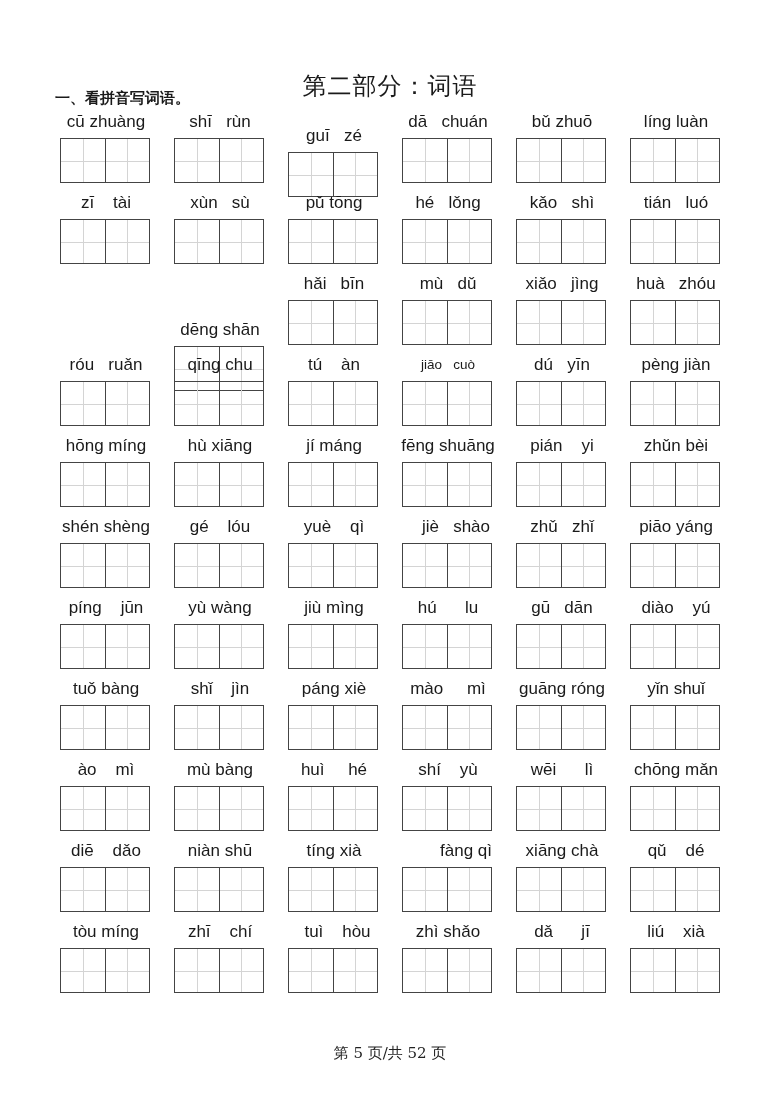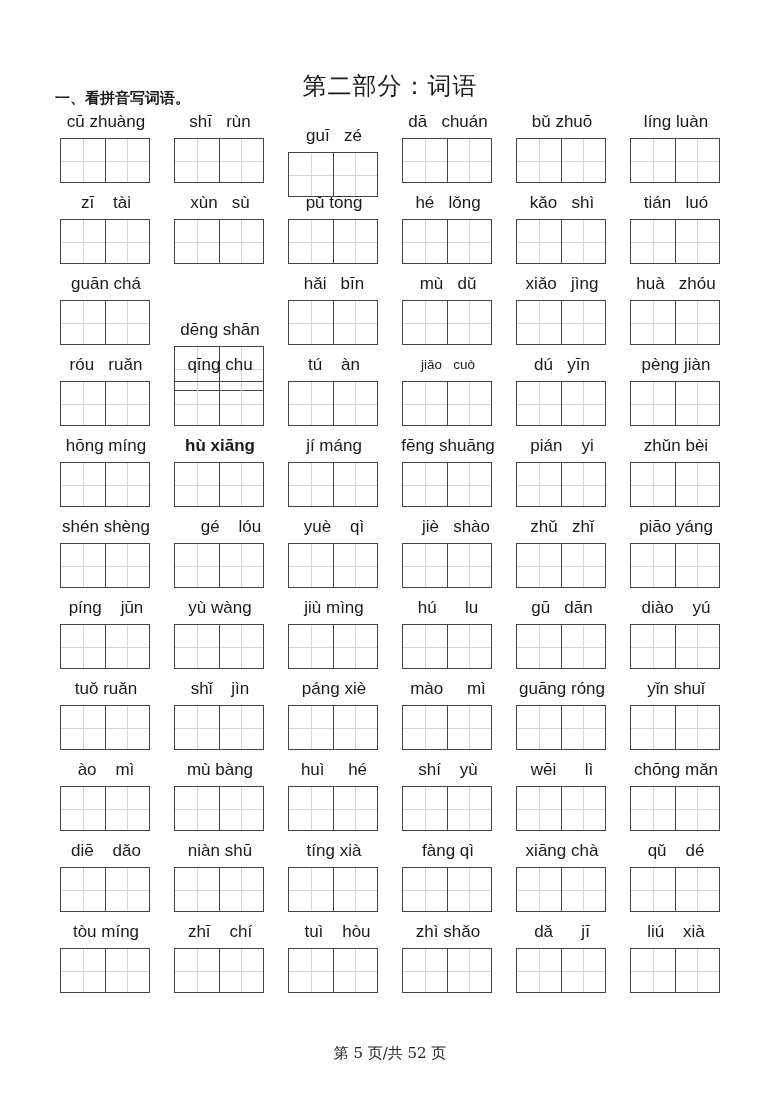--- a/index.html
+++ b/index.html
@@ -122,27 +122,20 @@
         <div class="cell"></div>
       </div>
     </div>
     <div class="item" style="left: 630px; top: 192px;">
       <div class="pinyin">tián   luó</div>
       <div class="box">
         <div class="cell"></div>
         <div class="cell"></div>
       </div>
     </div>
-    <div class="item" style="left: 60px; top: 273px;">
-      <div class="pinyin">guān chá</div>
-      <div class="box">
-        <div class="cell"></div>
-        <div class="cell"></div>
-      </div>
-    </div>
     <div class="item" style="left: 174px; top: 273px; margin-top: 46px;">
       <div class="pinyin">dēng shān</div>
       <div class="box">
         <div class="cell"></div>
         <div class="cell"></div>
       </div>
     </div>
     <div class="item" style="left: 288px; top: 273px;">
       <div class="pinyin">hǎi   bīn</div>
       <div class="box">
@@ -213,21 +206,21 @@
         <div class="cell"></div>
       </div>
     </div>
     <div class="item" style="left: 60px; top: 435px;">
       <div class="pinyin">hōng míng</div>
       <div class="box">
         <div class="cell"></div>
         <div class="cell"></div>
       </div>
     </div>
-    <div class="item" style="left: 174px; top: 435px; font-weight: bold;">
+    <div class="item" style="left: 174px; top: 435px;">
       <div class="pinyin">hù xiāng</div>
       <div class="box">
         <div class="cell"></div>
         <div class="cell"></div>
       </div>
     </div>
     <div class="item" style="left: 288px; top: 435px;">
       <div class="pinyin">jí máng</div>
       <div class="box">
         <div class="cell"></div>
@@ -255,21 +248,21 @@
         <div class="cell"></div>
       </div>
     </div>
     <div class="item" style="left: 60px; top: 516px;">
       <div class="pinyin">shén shèng</div>
       <div class="box">
         <div class="cell"></div>
         <div class="cell"></div>
       </div>
     </div>
-    <div class="item" style="left: 174px; top: 516px; padding-left: 22px;">
+    <div class="item" style="left: 174px; top: 516px;">
       <div class="pinyin">gé    lóu</div>
       <div class="box">
         <div class="cell"></div>
         <div class="cell"></div>
       </div>
     </div>
     <div class="item" style="left: 288px; top: 516px;">
       <div class="pinyin">yuè    qì</div>
       <div class="box">
         <div class="cell"></div>
@@ -333,21 +326,21 @@
       </div>
     </div>
     <div class="item" style="left: 630px; top: 597px;">
       <div class="pinyin">diào    yú</div>
       <div class="box">
         <div class="cell"></div>
         <div class="cell"></div>
       </div>
     </div>
     <div class="item" style="left: 60px; top: 678px;">
-      <div class="pinyin">tuǒ ruǎn</div>
+      <div class="pinyin">tuǒ bàng</div>
       <div class="box">
         <div class="cell"></div>
         <div class="cell"></div>
       </div>
     </div>
     <div class="item" style="left: 174px; top: 678px;">
       <div class="pinyin">shǐ    jìn</div>
       <div class="box">
         <div class="cell"></div>
         <div class="cell"></div>
@@ -437,21 +430,21 @@
         <div class="cell"></div>
       </div>
     </div>
     <div class="item" style="left: 288px; top: 840px;">
       <div class="pinyin">tíng xià</div>
       <div class="box">
         <div class="cell"></div>
         <div class="cell"></div>
       </div>
     </div>
-    <div class="item" style="left: 402px; top: 840px;">
+    <div class="item" style="left: 402px; top: 840px; padding-left: 36px;">
       <div class="pinyin">fàng qì</div>
       <div class="box">
         <div class="cell"></div>
         <div class="cell"></div>
       </div>
     </div>
     <div class="item" style="left: 516px; top: 840px;">
       <div class="pinyin">xiāng chà</div>
       <div class="box">
         <div class="cell"></div>

